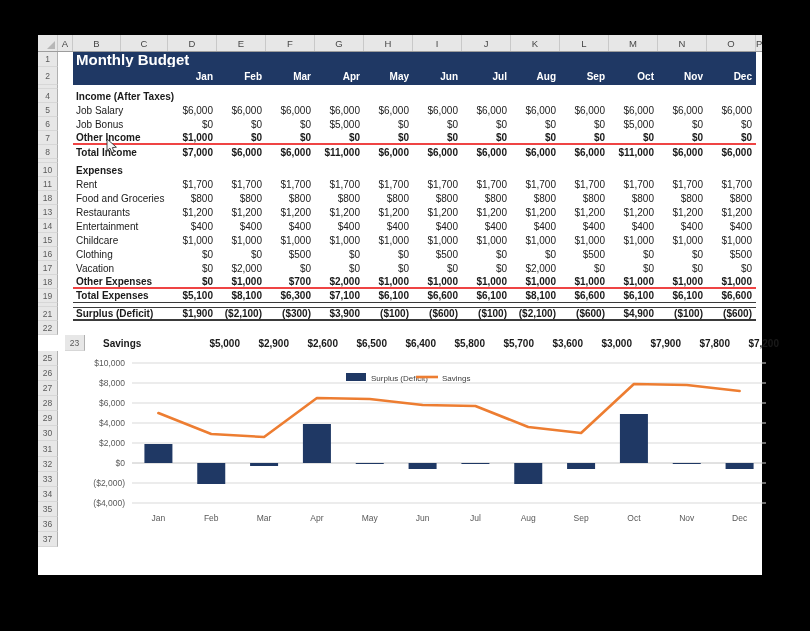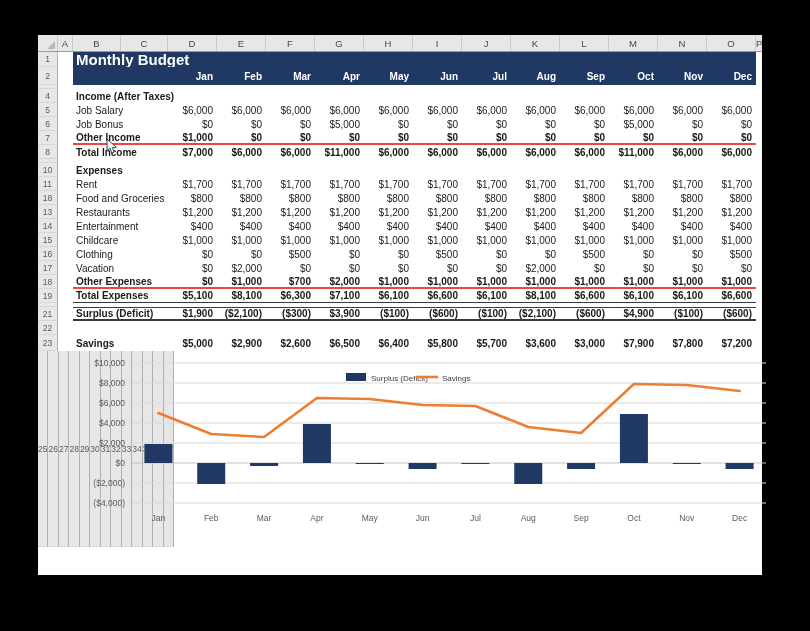--- a/index.html
+++ b/index.html
@@ -27,31 +27,31 @@
   .block{flex:none;width:683px;display:flex;box-sizing:border-box;}
   .rest{flex:1;}
   .label{flex:none;width:95px;font-size:10px;color:#1a1a1a;display:flex;align-items:center;
     padding-left:3px;box-sizing:border-box;white-space:nowrap;overflow:visible;}
   .cell{flex:none;width:49px;font-size:10px;color:#1a1a1a;display:flex;align-items:center;
     justify-content:flex-end;padding-right:4px;box-sizing:border-box;white-space:nowrap;}
   .r{height:14px;}
   .r-title{height:15px;}
   .r-months{height:18px;}
   .r-spacer{height:4px;}
-  .r-savings{height:16px;}
+  .r-savings{height:16px;padding-left:27px;}
   .bold .label,.bold .cell{font-weight:bold;}
   .navy-block{color:#fff;}
   .navy-block .label,.navy-block .cell{color:#fff;font-weight:bold;}
   .bb{border-bottom:2px solid #ef4444;font-weight:bold;}
   .bb-dark{border-bottom:1.5px solid #3a3a3a;}
   .bt-dark{border-top:1px solid #3a3a3a;}
   .bb-thick{border-bottom:2.5px solid #3a3a3a;}
   
   #chart-zone{display:flex;flex:none;height:196px;}
-  #chart-gutter{flex:none;width:36px;display:flex;flex-direction:row;}
+  #chart-gutter{flex:none;width:36px;display:flex;flex-direction:column;}
   #chart-gutter .gut{flex:1;width:20px;}
   #chart-area{flex:1;position:relative;}
   #cursor{position:absolute;left:106px;top:139px;width:14px;height:16px;z-index:9;pointer-events:none;}
 </style>
 </head>
 <body>
 
 <div id="sheet-window">
   <div id="col-headers">
       <div class="colhdr corner" style="width: 20px;"></div>

